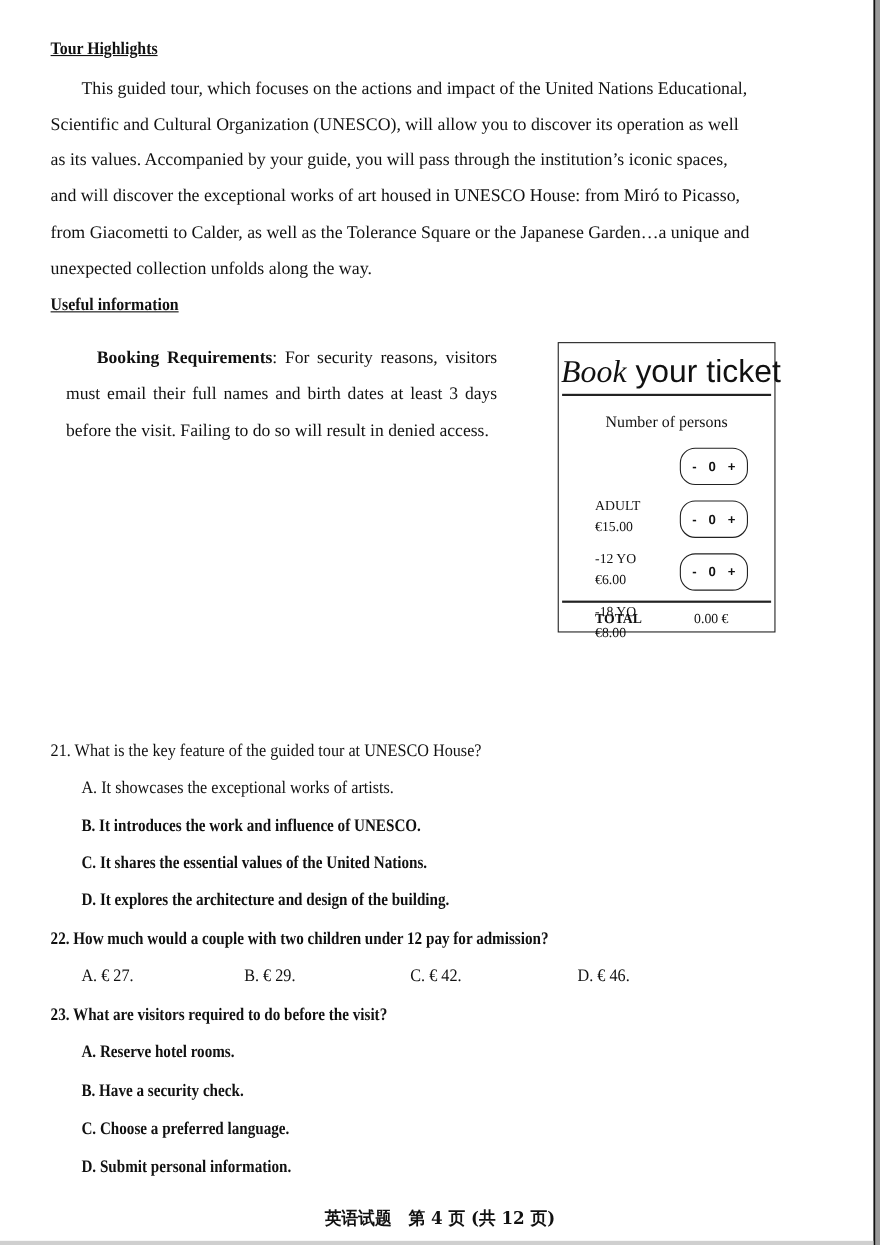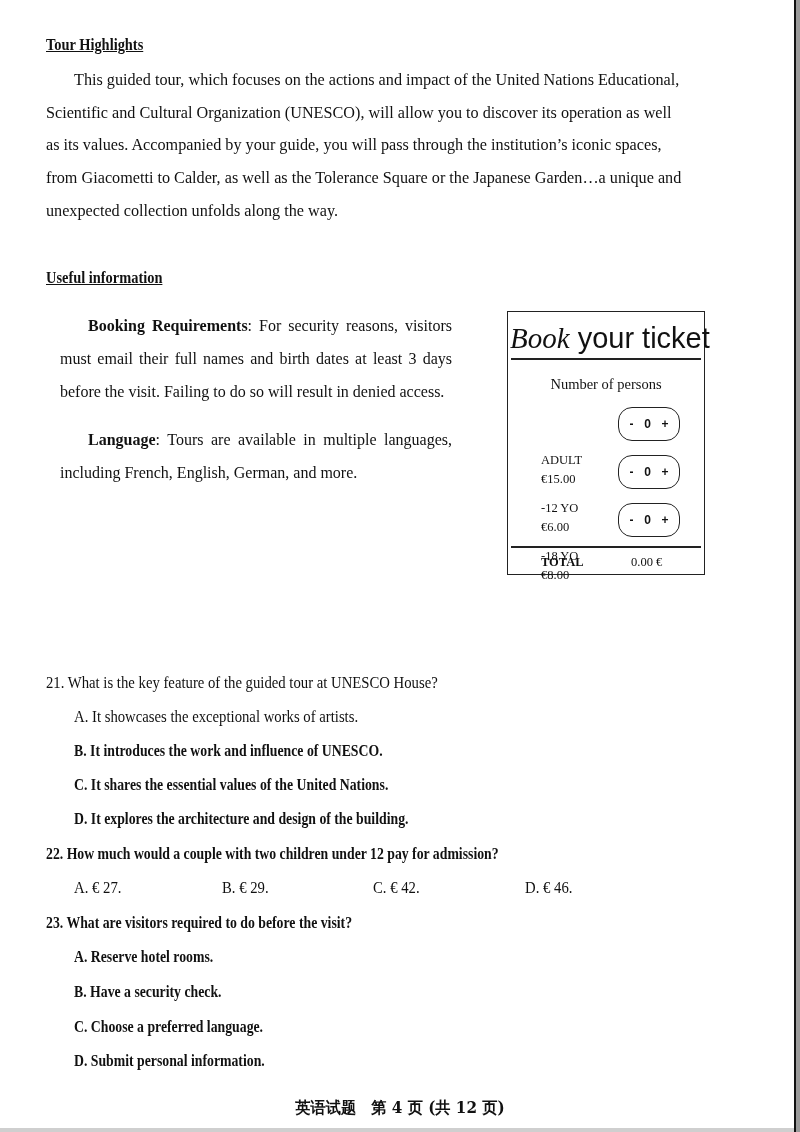--- a/index.html
+++ b/index.html
@@ -37,29 +37,29 @@
 <body>
 
 <div class="page">
 
   <div class="h" style="top:36px;">Tour Highlights</div>
 
   <div class="para" style="left:46px;top:64px;width:698px;">
     <span class="line" style="padding-left:28px;">This guided tour, which focuses on the actions and impact of the United Nations Educational,</span>
     <span class="line">Scientific and Cultural Organization (UNESCO), will allow you to discover its operation as well</span>
     <span class="line">as its values. Accompanied by your guide, you will pass through the institution’s iconic spaces,</span>
+    <span class="line">and will discover the exceptional works of art housed in UNESCO House: from Miró to Picasso,</span>
     <span class="line">from Giacometti to Calder, as well as the Tolerance Square or the Japanese Garden…a unique and</span>
     <span class="line">unexpected collection unfolds along the way.</span>
   </div>
 
   <div class="h" style="top:269px;">Useful information</div>
 
   <div class="info" style="top:295px;">
     <p><b>Booking Requirements</b><span>: For security reasons, visitors must email their full names and birth dates at least 3 days before the visit. Failing to do so will result in denied access.</span></p>
-    <p><b>Language</b><span>: Tours are available in multiple languages, including French, English, German, and more.</span></p>
   </div>
 
   <div class="ticket">
     <div class="title"><i>Book</i><span class="sans"> your ticket</span></div>
     <div class="rule" style="top:46px;"></div>
     <div class="np">Number of persons</div>
 
     <div class="row" style="top:92px;">
       <div class="lbl">
           <div>ADULT</div>

